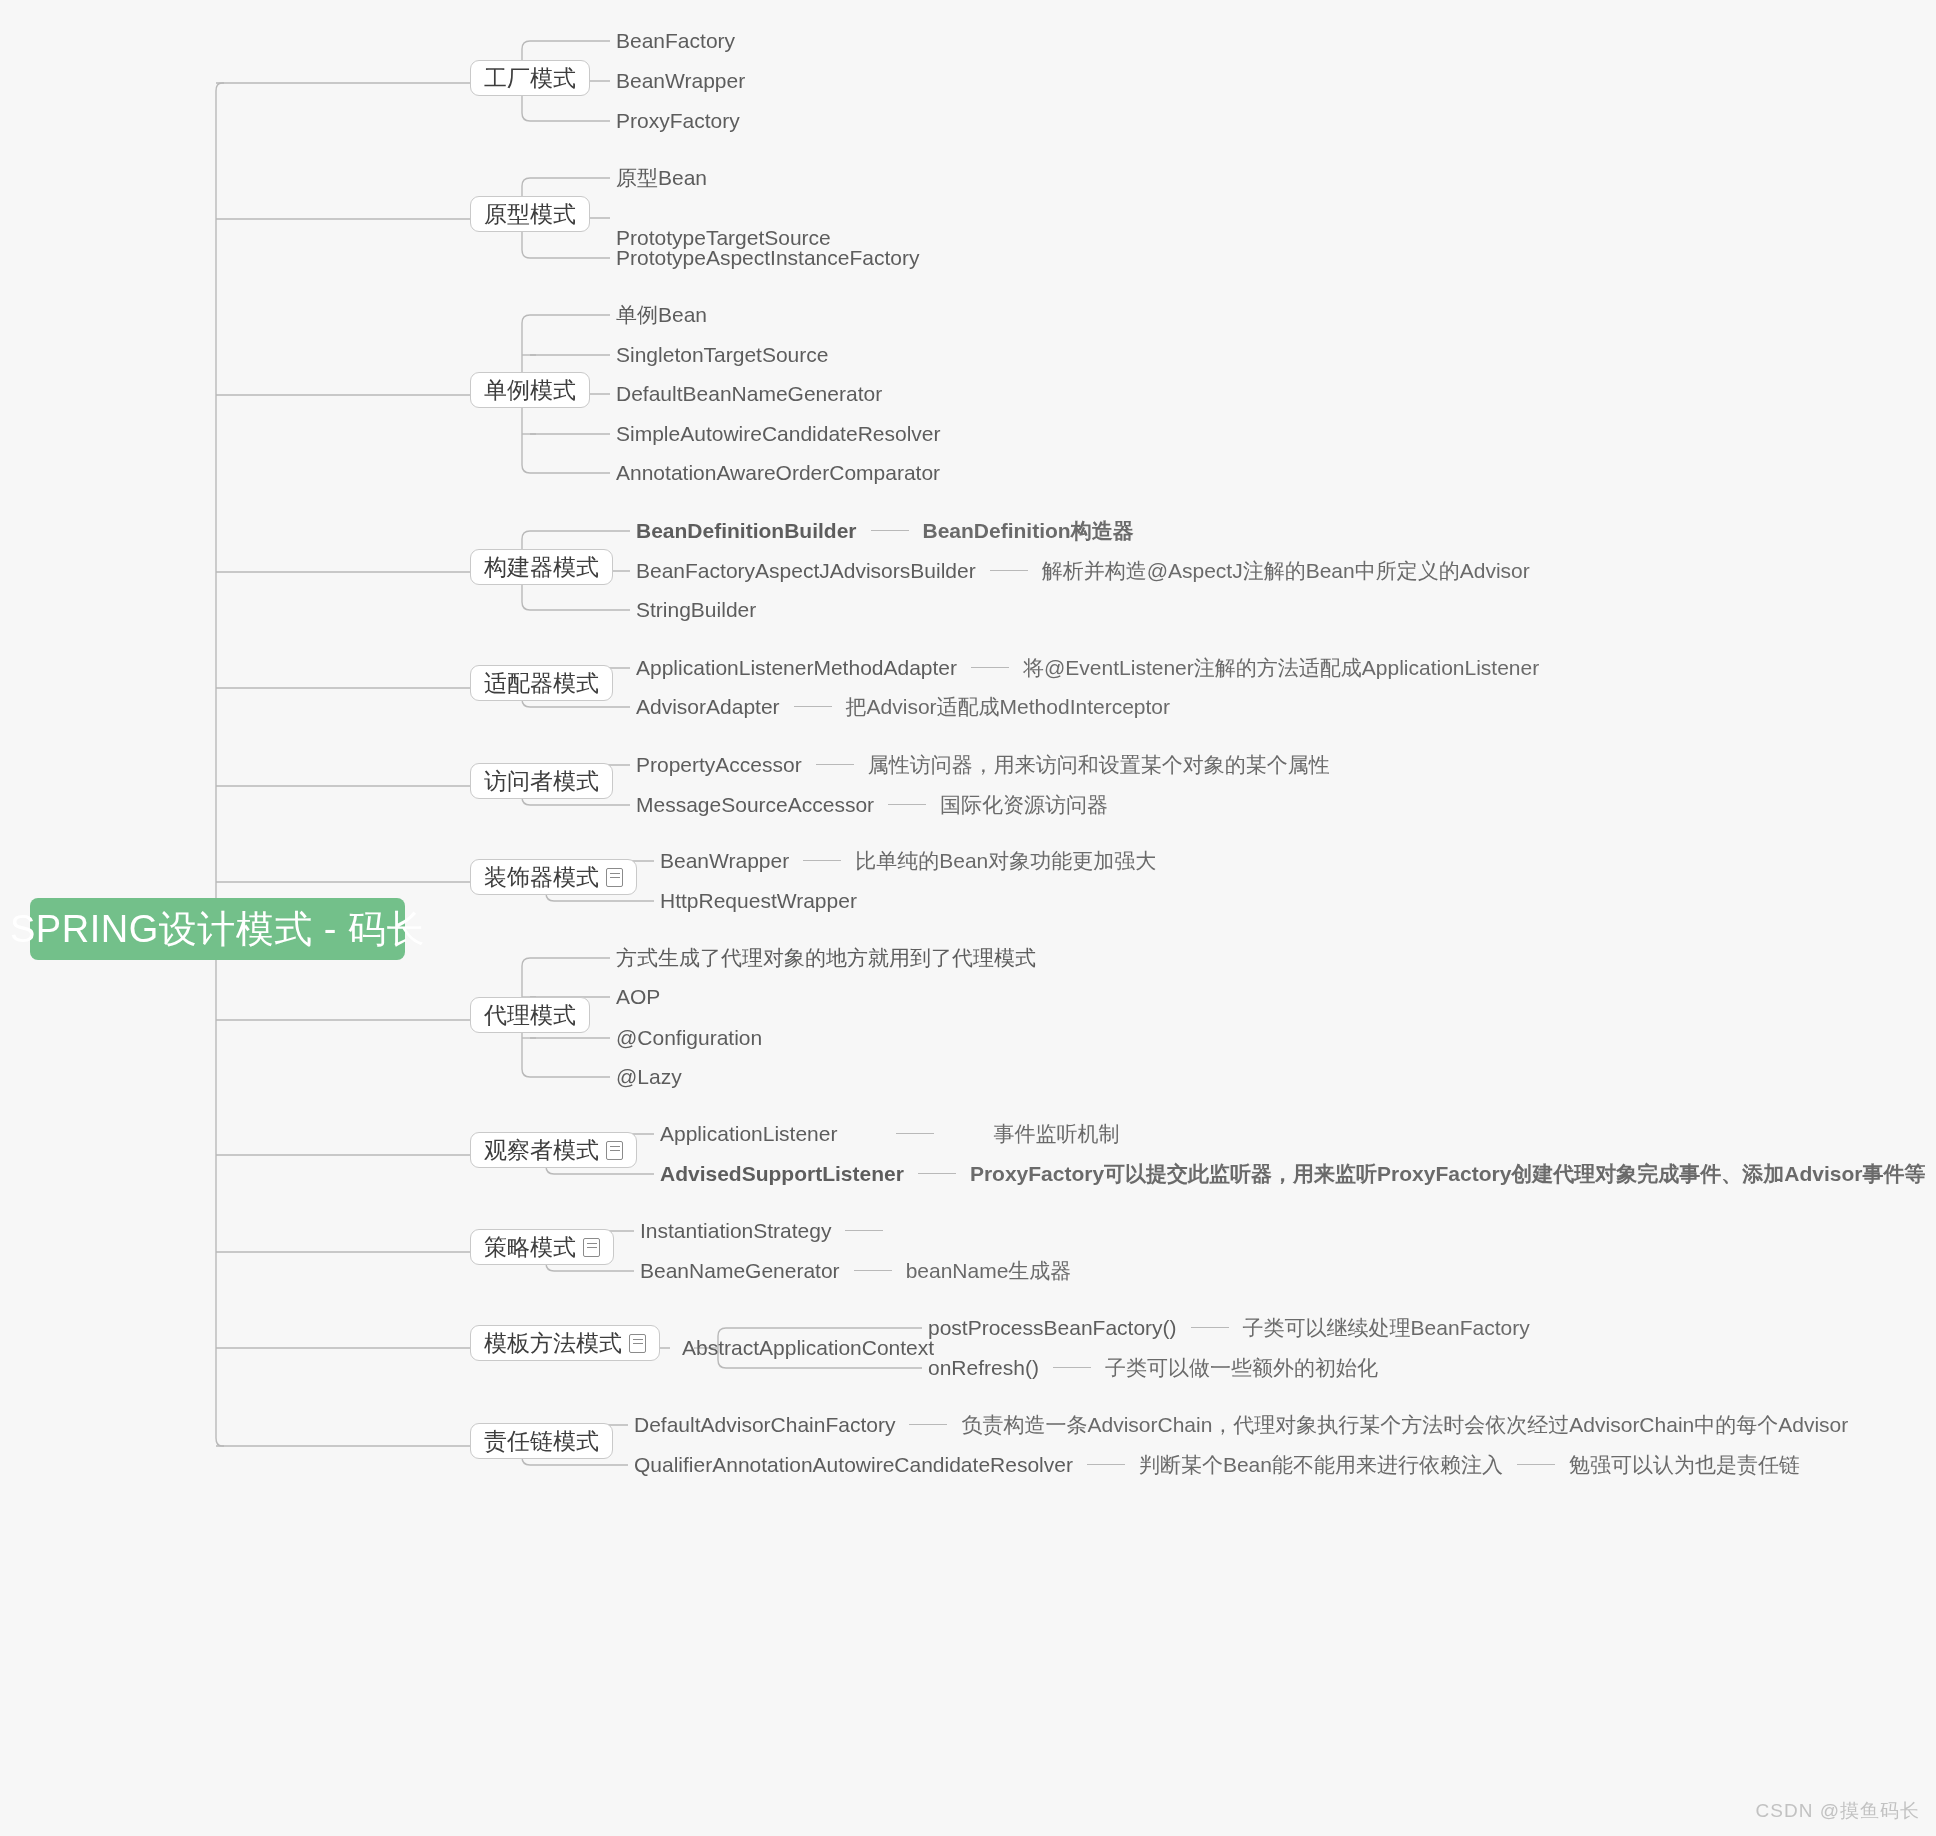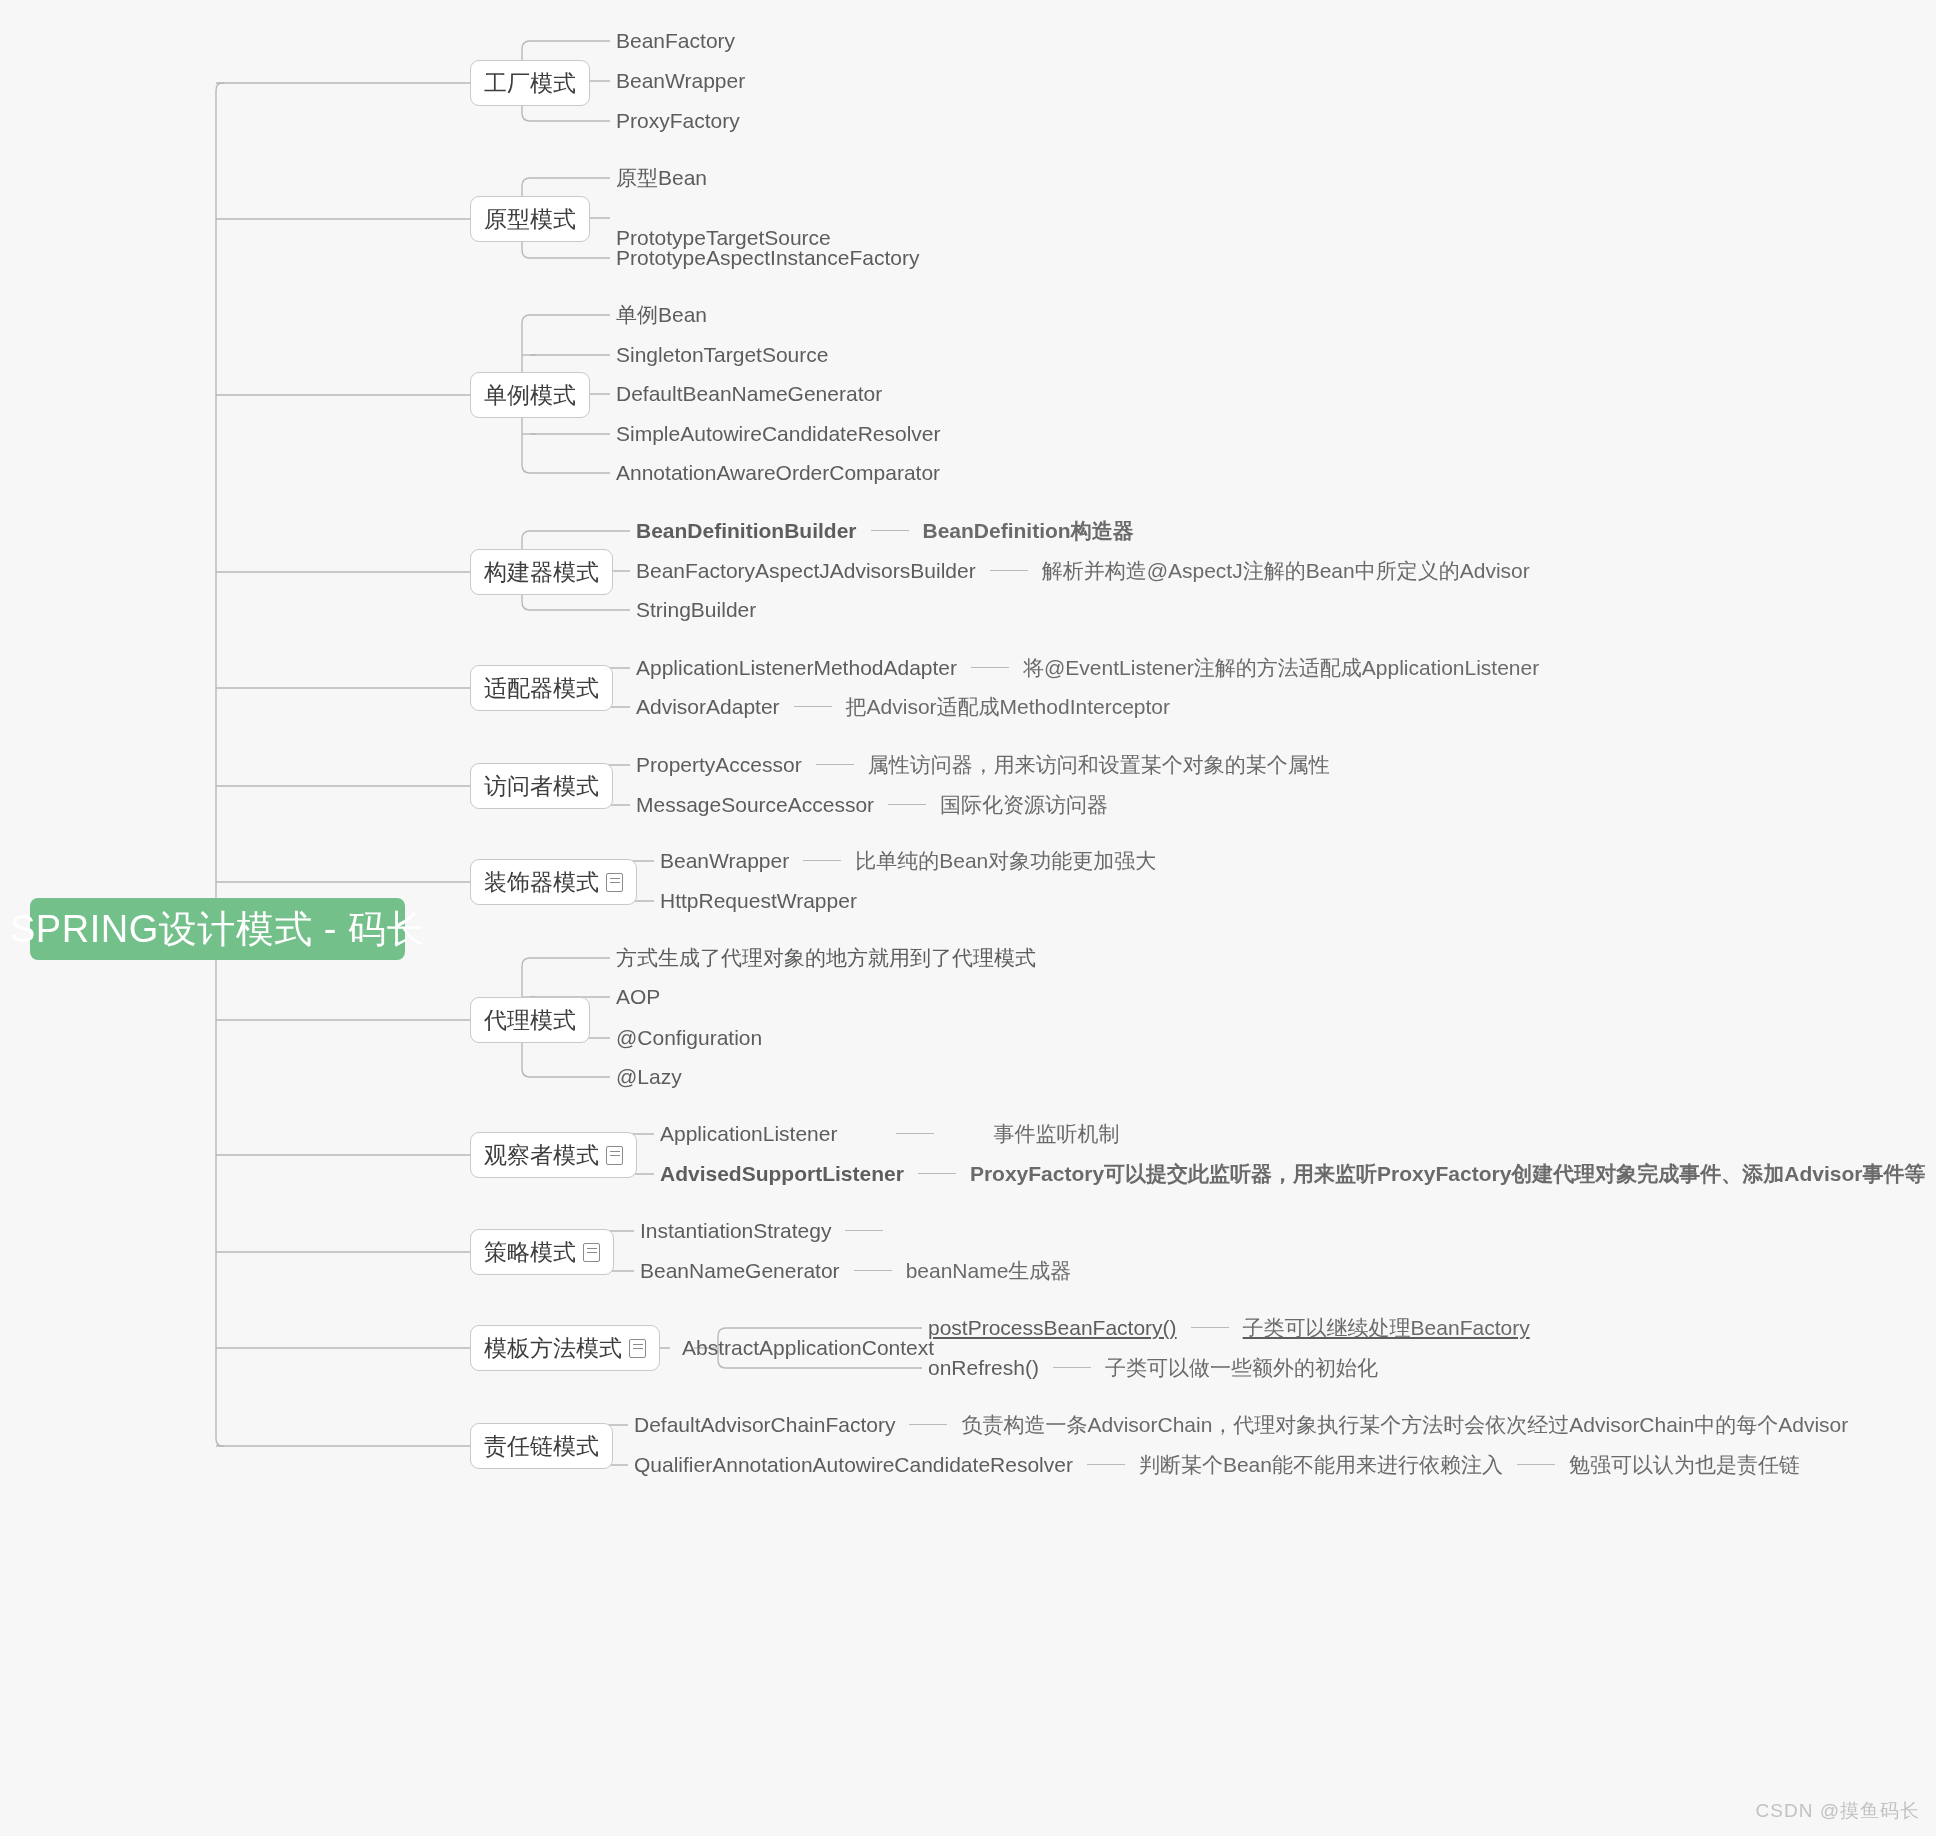--- a/index.html
+++ b/index.html
@@ -48,21 +48,21 @@
     letter-spacing: .5px;
     white-space: nowrap;
   }
 
   
   .branch-node {
     position: absolute;
     background: #ffffff;
     border: 1.4px solid #c9c9c9;
     border-radius: 9px;
-    height: 46px;
+    height: 36px;
     box-sizing: border-box;
     display: flex;
     align-items: center;
     gap: 7px;
     padding: 0 13px;
     white-space: nowrap;
   }
   .branch-node .branch-label {
     font-size: 23px;
     color: #3d3d3d;
@@ -359,21 +359,21 @@
       <div class="leaf" style="left: 640px; top: 1260px;">
         <span class="leaf-title">BeanNameGenerator</span>
         <span class="dash"></span>
         <span class="leaf-desc">beanName生成器</span>
       </div>
       <div class="branch-node" style="left: 470px; top: 1325px;">
         <span class="branch-label">模板方法模式</span>
         <span class="note-icon"></span>
       </div>
       <div class="sub-node" style="left: 682px; top: 1337px;">AbstractApplicationContext</div>
-      <div class="leaf" style="left: 928px; top: 1317px; text-decoration: underline;">
+      <div class="leaf" style="left: 928px; top: 1317px;">
         <span class="leaf-title">postProcessBeanFactory()</span>
         <span class="dash"></span>
         <span class="leaf-desc">子类可以继续处理BeanFactory</span>
       </div>
       <div class="leaf" style="left: 928px; top: 1357px;">
         <span class="leaf-title">onRefresh()</span>
         <span class="dash"></span>
         <span class="leaf-desc">子类可以做一些额外的初始化</span>
       </div>
       <div class="branch-node" style="left: 470px; top: 1423px;">

